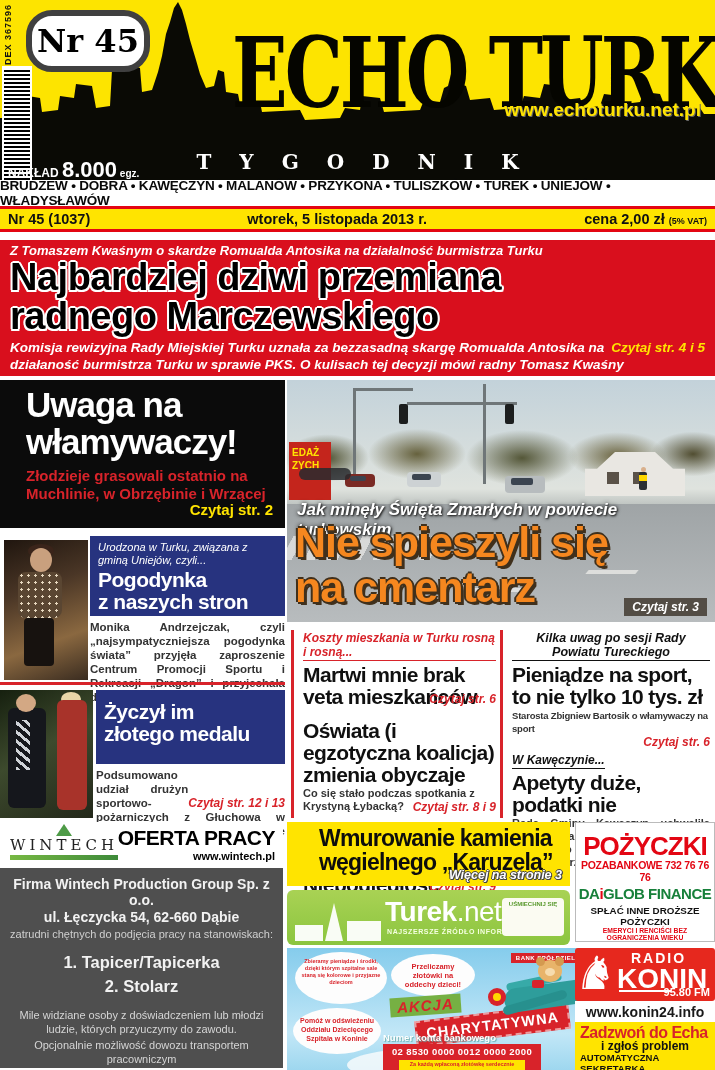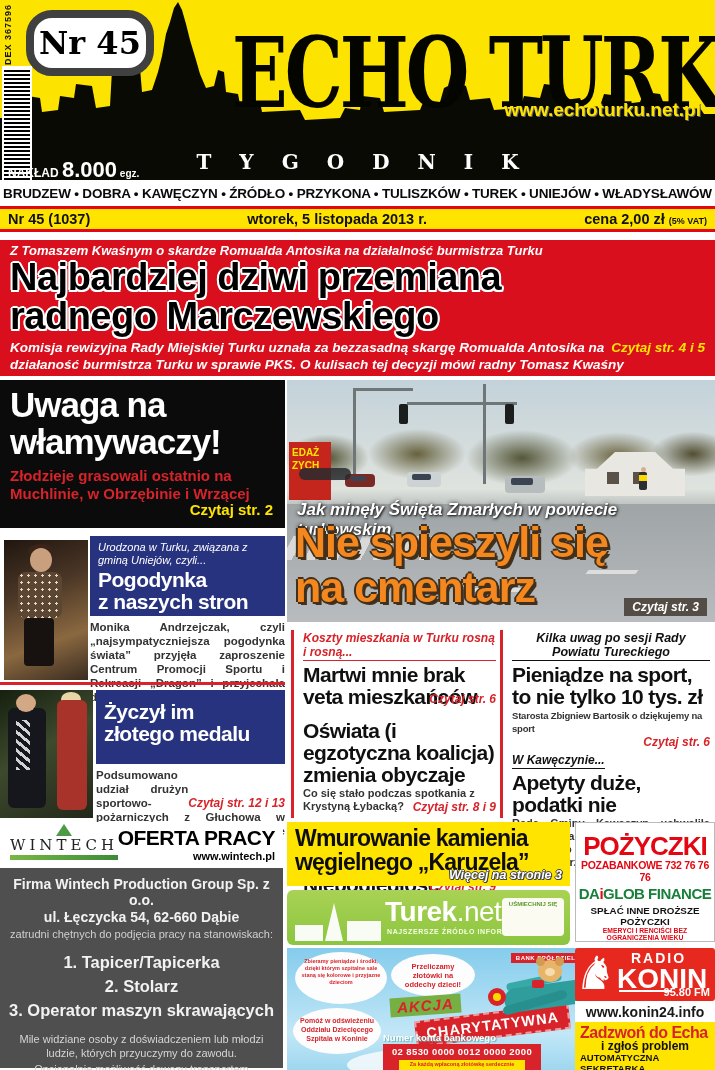--- a/index.html
+++ b/index.html
@@ -4,21 +4,21 @@
 <style>
   html,body{margin:0;padding:0;}
   body{background:#888;}
   .page{position:relative;width:715px;height:1070px;background:#fff;overflow:hidden;
         font-family:"Liberation Sans",sans-serif;margin:0 auto;}
   .abs{position:absolute;}
   
   .masthead{left:0;top:0;width:715px;height:180px;background:#fde400;}
   .index-vert{left:3px;top:4px;writing-mode:vertical-rl;transform:rotate(180deg);
       font-size:9px;font-weight:bold;letter-spacing:1px;color:#111;}
-  .badge{left:26px;top:10px;width:112px;height:50px;background:#fff;border:8px solid #404040;
+  .badge{left:26px;top:10px;width:112px;height:50px;background:#fff;border:6px solid #404040;
       border-radius:26px;display:flex;align-items:center;justify-content:center;
       font-family:"DejaVu Serif",serif;font-weight:bold;font-size:32px;color:#000;}
   .barcode-box{left:2px;top:66px;width:30px;height:120px;background:#fff;padding:2px;box-sizing:border-box;}
   .barcode-bars{width:100%;height:100%;background:repeating-linear-gradient(0deg,#000 0 2px,#fff 2px 4px);}
   .mast-title{left:232px;top:4px;width:480px;font-family:"DejaVu Serif",serif;font-weight:bold;
       font-size:73px;letter-spacing:-3px;color:#050500;transform:scaleY(1.32);transform-origin:top left;
       line-height:105px;white-space:nowrap;}
   .mast-site{right:14px;top:99px;color:#ffe400;font-weight:bold;font-size:19px;text-shadow:1px 1px 0 #666;}
   .tygodnik{left:0;top:150px;width:715px;text-align:center;color:#fff;font-family:"DejaVu Serif",serif;
       font-weight:bold;font-size:20px;letter-spacing:28px;padding-left:28px;box-sizing:border-box;}
@@ -37,21 +37,21 @@
   .lead{left:0;top:240px;width:715px;height:136px;background:#d90f1d;color:#fff;
       padding:3px 10px;box-sizing:border-box;}
   .lead-kicker{font-style:italic;font-weight:bold;font-size:13px;}
   .lead-headline{color:#000;font-weight:800;font-size:38px;line-height:39px;letter-spacing:-0.5px;
       text-shadow:2px 0 0 #fff,-2px 0 0 #fff,0 2px 0 #fff,0 -2px 0 #fff,
                   1.5px 1.5px 0 #fff,-1.5px -1.5px 0 #fff,1.5px -1.5px 0 #fff,-1.5px 1.5px 0 #fff;}
   .lead-deck{font-style:italic;font-weight:bold;font-size:13.5px;line-height:17px;margin-top:3px;}
   .lead-deck .more{float:right;color:#ffe400;}
   
   .alert{left:0;top:380px;width:285px;height:148px;background:#0b0b0b;color:#fff;
-      padding:6px 10px;box-sizing:border-box;}
+      padding:6px 26px;box-sizing:border-box;}
   .alert-h{font-weight:800;font-size:35px;line-height:37px;letter-spacing:-1px;}
   .alert-sub{color:#d8232a;font-weight:bold;font-size:15px;line-height:18px;margin-top:7px;width:240px;}
   .alert-read{position:absolute;right:12px;bottom:10px;color:#ffe400;font-weight:bold;font-size:15px;}
   
   .photo{left:287px;top:380px;width:428px;height:242px;overflow:hidden;
       background:linear-gradient(#c3d2da 0%,#dfe3de 45%,#aeb4b2 55%,#9aa0a2 100%);}
   .treeline{left:0;top:48px;width:428px;height:66px;
       background:radial-gradient(ellipse 60px 34px at 40px 30px,rgba(72,74,40,.95),transparent 70%),
                  radial-gradient(ellipse 70px 36px at 130px 26px,rgba(90,84,44,.9),transparent 70%),
                  radial-gradient(ellipse 80px 40px at 235px 30px,rgba(70,72,38,.9),transparent 70%),
@@ -124,21 +124,21 @@
   .win-bar{height:5px;background:linear-gradient(90deg,#77b843,#3e8a3a);margin-top:1px;}
   .win-offer{position:absolute;right:8px;top:4px;text-align:right;color:#000;}
   .win-offer .t{font-weight:800;font-size:21px;letter-spacing:-0.5px;}
   .win-offer .s{font-weight:bold;font-size:11px;}
   .win-body{position:absolute;left:0;top:46px;width:283px;color:#f2f2f2;text-align:center;}
   .win-l1{font-weight:bold;font-size:14px;margin-top:8px;}
   .win-l3{font-size:11px;color:#cfcfcf;margin-top:3px;}
   .win-pos{font-weight:800;font-size:16.5px;line-height:24px;margin-top:10px;}
   .win-note{font-size:11px;color:#d5d5d5;line-height:14px;margin-top:10px;padding:0 14px;}
   .karuzela{left:287px;top:822px;width:283px;height:64px;background:#ffe400;padding:4px 8px;box-sizing:border-box;}
-  .kar-h{font-weight:800;font-size:23px;line-height:24px;color:#0d0d0d;letter-spacing:-0.8px;}
+  .kar-h{font-weight:800;font-size:23px;line-height:24px;color:#0d0d0d;letter-spacing:-0.8px;margin-left:24px;}
   .kar-more{position:absolute;right:8px;bottom:4px;color:#fff;font-weight:bold;font-style:italic;font-size:12.5px;
       text-shadow:1px 0 0 #444,-1px 0 0 #444,0 1px 0 #444,0 -1px 0 #444,1px 1px 0 #444;}
   .turek{left:287px;top:890px;width:283px;height:55px;border-radius:6px;
       background:linear-gradient(#a9d254,#8bc53f);}
   .tk-sil{position:absolute;left:8px;bottom:4px;width:88px;height:42px;opacity:.95;}
   .tk-spire{position:absolute;left:30px;bottom:0;width:0;height:0;border-left:9px solid transparent;
       border-right:9px solid transparent;border-bottom:38px solid #fff;}
   .tk-b1{position:absolute;left:0;bottom:0;width:28px;height:16px;background:#fff;}
   .tk-b2{position:absolute;left:52px;bottom:0;width:34px;height:20px;background:#fff;}
   .tk-title{position:absolute;left:98px;top:6px;color:#fff;font-size:28px;letter-spacing:-0.5px;}
@@ -214,21 +214,21 @@
     <div class="abs badge">Nr 45</div>
     <div class="abs barcode-box">
       <div class="barcode-bars"></div>
     </div>
     <div class="abs mast-title">ECHO TURKU</div>
     <div class="abs mast-site">www.echoturku.net.pl</div>
     <div class="abs tygodnik">TYGODNIK</div>
     <div class="abs naklad"><span>NAKŁAD </span><b>8.000</b><small> egz.</small></div>
   </div>
 
-  <div class="abs towns">BRUDZEW • DOBRA • KAWĘCZYN • ŹRÓDŁO • PRZYKONA • TULISZKÓW • TUREK • UNIEJÓW • WŁADYSŁAWÓW</div>
+  <div class="abs towns">BRUDZEW • DOBRA • KAWĘCZYN • MALANÓW • PRZYKONA • TULISZKÓW • TUREK • UNIEJÓW • WŁADYSŁAWÓW</div>
   <div class="abs redline"></div>
   <div class="abs datebar">
     <span>Nr 45 (1037)</span>
     <span>wtorek, 5 listopada 2013 r.</span>
     <span><span>cena 2,00 zł </span><span class="vat">(5% VAT)</span></span>
   </div>
 
   <div class="abs lead">
     <div class="lead-kicker">Z Tomaszem Kwaśnym o skardze Romualda Antosika na działalność burmistrza Turku</div>
     <div class="lead-headline">Najbardziej dziwi przemiana</div>
@@ -335,21 +335,21 @@
     <div class="brief-title" style="margin-top:14px;">Oświata (i egzotyczna koalicja) zmienia obyczaje</div>
     <div class="brief-body">Co się stało podczas spotkania z Krystyną Łybacką?</div>
     <div class="read-line read-red" style="margin-top:-13px;">Czytaj str. 8 i 9</div>
     <div class="brief-title" style="margin-top:16px;">Jak będziemy świętować Niepodległość</div>
     <div class="read-line read-red">Czytaj str. 9</div>
   </div>
 
   <div class="abs col-r">
     <div class="brief-kicker dark" style="font-size:12.5px;">Kilka uwag po sesji Rady Powiatu Tureckiego</div>
     <div class="brief-title">Pieniądze na sport, to nie tylko 10 tys. zł</div>
-    <div class="brief-body" style="font-size:9.5px;letter-spacing:-0.2px;">Starosta Zbigniew Bartosik o dziękujemy na sport</div>
+    <div class="brief-body" style="font-size:9.5px;letter-spacing:-0.2px;">Starosta Zbigniew Bartosik o włamywaczy na sport</div>
     <div class="read-line read-red" style="margin-top:0;">Czytaj str. 6</div>
     <div class="brief-kicker dark" style="margin-top:4px;">W Kawęczynie...</div>
     <div class="brief-title">Apetyty duże, podatki nie</div>
     <div class="brief-body" style="text-align:justify;">Rada Gminy Kawęczyn uchwaliła podatki na przyszły rok. Średnio wzrosły o 2,74 proc., czyli na poziomie przewidywanej inflacji</div>
     <div class="read-line read-red" style="margin-top:2px;">czytaj str. 10</div>
   </div>
 
   <div class="abs wintech">
     <div class="win-head">
       <div class="win-logo">
@@ -362,21 +362,20 @@
         <div class="s">www.wintech.pl</div>
       </div>
     </div>
     <div class="win-body">
       <div class="win-l1">Firma Wintech Production Group Sp. z o.o.</div>
       <div class="win-l1" style="margin-top:1px;">ul. Łęczycka 54, 62-660 Dąbie</div>
       <div class="win-l3">zatrudni chętnych do podjęcia pracy na stanowiskach:</div>
       <div class="win-pos">
         <div>1. Tapicer/Tapicerka</div>
         <div>2. Stolarz</div>
-        <div>3. Operator maszyn skrawających</div>
       </div>
       <div class="win-note">Mile widziane osoby z doświadczeniem lub młodzi ludzie, których przyuczymy do zawodu.</div>
       <div class="win-note" style="margin-top:2px;">Opcjonalnie możliwość dowozu transportem pracowniczym</div>
 
     </div>
   </div>
 
   <div class="abs karuzela">
     <div class="kar-h">Wmurowanie kamienia</div>
     <div class="kar-h">węgielnego „Karuzela”</div>

